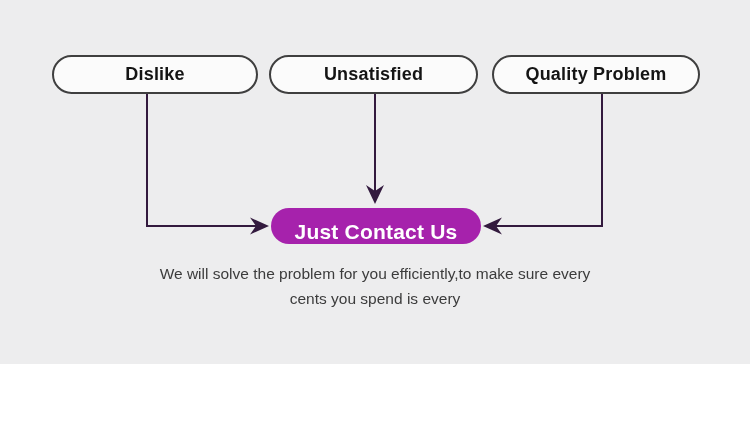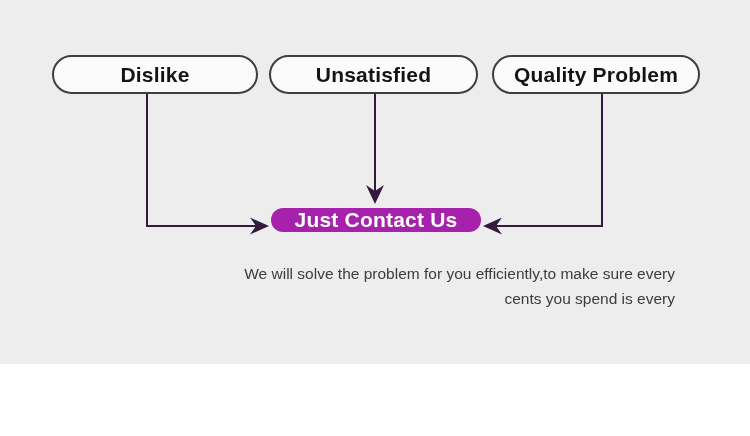--- a/index.html
+++ b/index.html
@@ -35,54 +35,54 @@
     position: absolute;
     top: 55px;
     height: 39px;
     box-sizing: border-box;
     border: 2px solid #3f3f3f;
     border-radius: 20px;
     background: #fbfbfb;
     display: flex;
     align-items: center;
     justify-content: center;
-    font-size: 21px;
+    font-size: 18px;
     font-weight: bold;
     color: #141414;
     letter-spacing: 0.2px;
   }
   .pill-dislike   { left: 52px;  width: 206px; }
   .pill-unsat     { left: 269px; width: 209px; }
   .pill-quality   { left: 492px; width: 208px; }
   .contact-button {
     position: absolute;
     left: 271px;
     top: 208px;
     width: 210px;
-    height: 24px;
+    height: 36px;
     border: none;
     border-radius: 20px;
     background: #a622ac;
     color: #ffffff;
     font-family: "Liberation Sans", sans-serif;
     font-size: 21px;
     font-weight: bold;
     display: flex;
-    align-items: center;
+    align-items: flex-end;
     justify-content: center;
     padding: 0;
     cursor: pointer;
     letter-spacing: 0.2px;
   }
   .caption {
     position: absolute;
     left: 75px;
     top: 261px;
     width: 600px;
-    text-align: right;
+    text-align: center;
     font-size: 15.5px;
     line-height: 25px;
     color: #3c3c3c;
   }
 </style>
 </head>
 <body>
 
 <div class="canvas">
 

